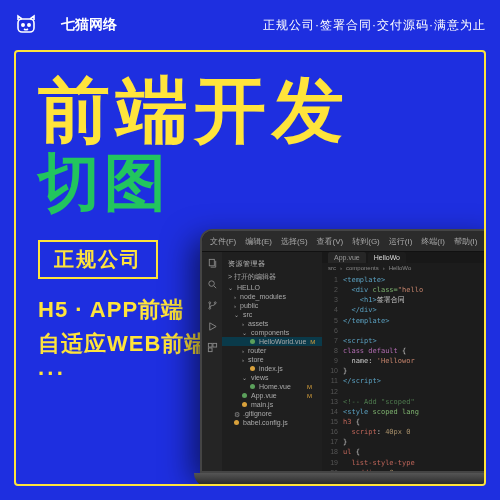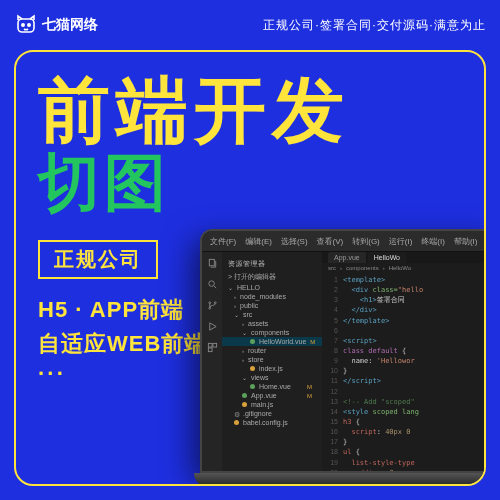--- a/index.html
+++ b/index.html
@@ -1,24 +1,24 @@
 <!DOCTYPE html>
 <html><head>
 <meta charset="utf-8">
 <style>
 *{margin:0;padding:0;box-sizling:border-box}
 body{width:500px;height:500px;font-family:"Microsoft YaHei",sans-serif;overflow:hidden;position:relative}
 .poster{width:500px;height:500px;background:#1e2fe0;position:relative;overflow:hidden}
 .header{height:50px;display:flex;align-items:center;padding:0 14px;justify-content:space-between}
-.logo-wrap{display:flex;align-items:center;gap:4px}
+.logo-wrap{display:flex;align-items:center;gap:23px}
 .logo-icon{width:24px;height:24px;display:flex;align-items:center;justify-content:center}
 .logo-icon svg{width:24px;height:24px}
 .logo-text{color:#fff;font-size:14px;font-weight:700}
 .top-tags{color:#fff;font-size:12px;letter-spacing:1px}
-.main-card{position:absolute;left:14px;right:14px;top:50px;bottom:14px;background:#1e2fe0;border:2px solid #ffe43b;border-radius:19px;padding:22px 0 0 22px;overflow:hidden}
+.main-card{position:absolute;left:14px;right:14px;top:50px;bottom:14px;background:#1e2fe0;border:2px solid #ffe43b;border-radius:4px;padding:22px 0 0 22px;overflow:hidden}
 .title-main{color:#ffe43b;font-size:72px;font-weight:900;letter-spacing:6px;line-height:1}
 .title-sub{color:#22c55e;font-size:62px;font-weight:900;letter-spacing:4px;line-height:1;margin-top:6px}
 .badge{display:inline-block;border:2px solid #ffe43b;color:#ffe43b;font-size:20px;font-weight:700;padding:4px 14px;margin-top:26px;letter-spacing:2px}
 .lines{margin-top:14px}
 .line{color:#ffe43b;font-size:22px;font-weight:850;letter-spacing:1px;line-height:1.55}
 .dots{color:#ffe43b;font-size:22px;font-weight:900;letter-spacing:2px}
 .laptop{position:absolute;right:-28px;bottom:-10px;width:312px;height:265px}
 .screen{width:300px;height:240px;background:#1a1a1a;border-radius:12px 12px 0 0;border:2px solid #444;box-shadow:-8px 10px 30px rgba(0,0,0,.55);overflow:hidden;display:flex;flex-direction:column}
 .menubar{height:20px;background:#2b2b2b;color:#aaa;font-size:8px;display:flex;align-items:center;padding:0 8px;gap:9px;border-bottom:1px solid #111}
 .editor-body{flex:1;display:flex;min-height:0}

